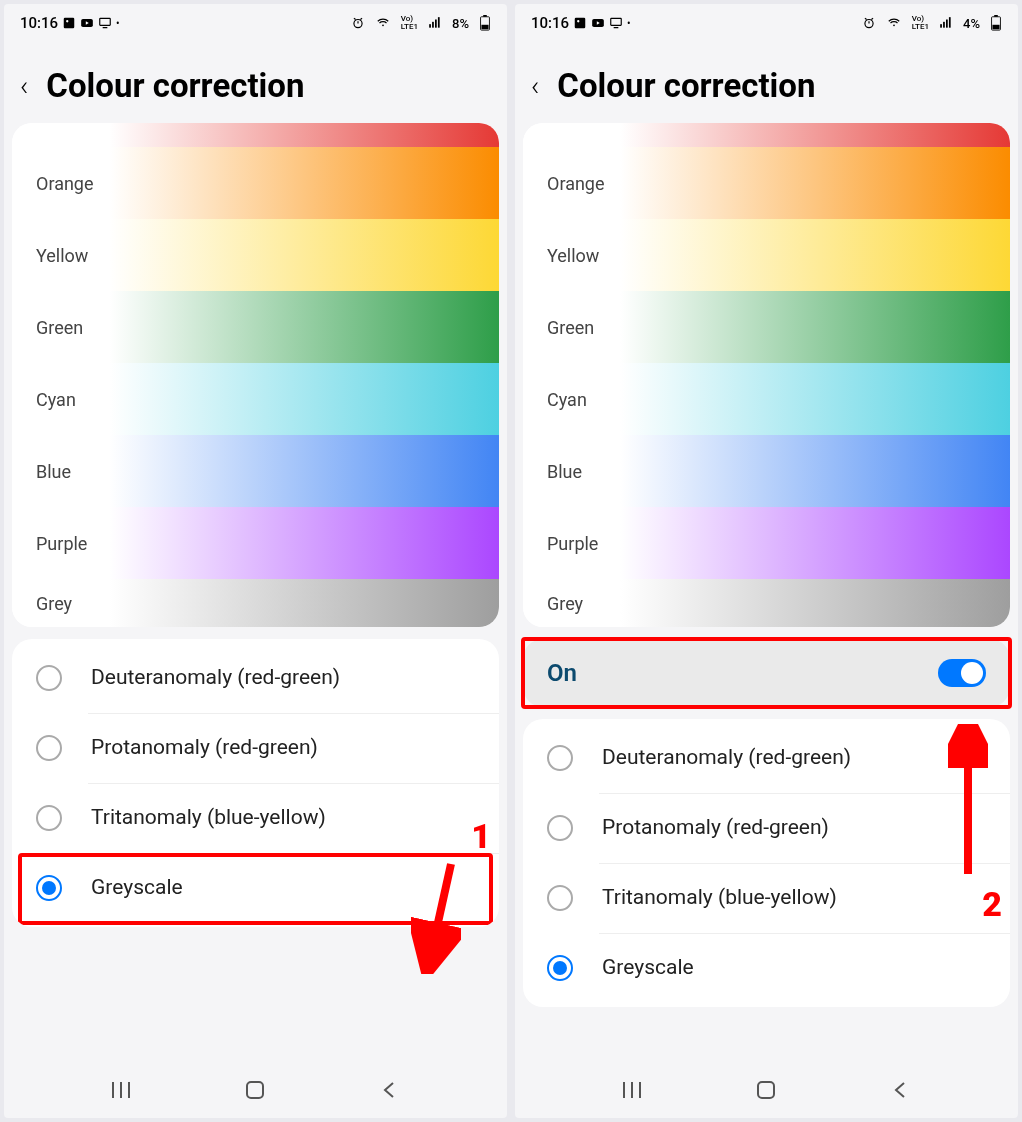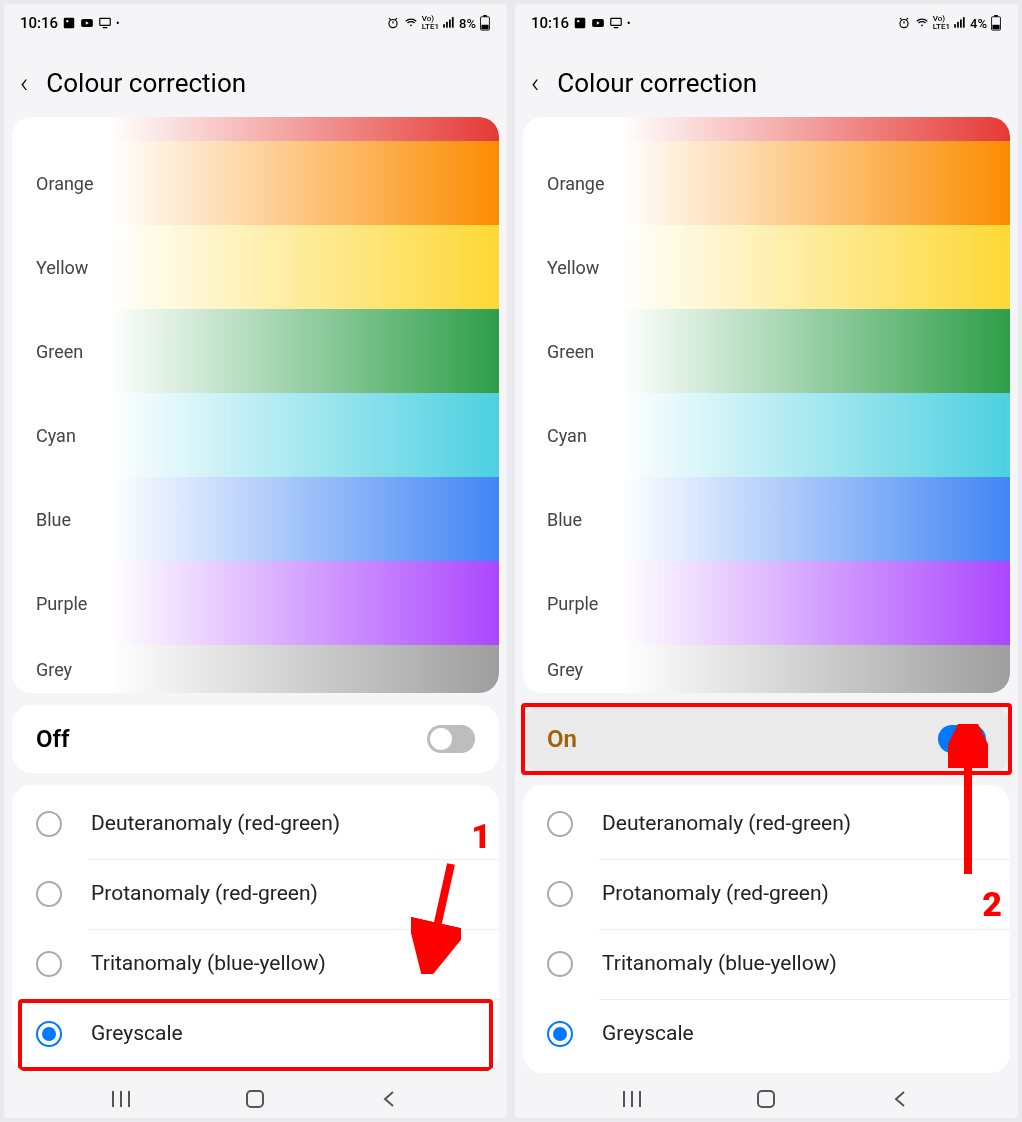--- a/index.html
+++ b/index.html
@@ -24,54 +24,54 @@
   .status-bar {
     display: flex;
     justify-content: space-between;
     align-items: center;
     padding: 10px 16px 6px;
     font-size: 15px;
     font-weight: 500;
     color: #000;
   }
   .status-left { display: flex; align-items: center; gap: 4px; }
-  .status-right { display: flex; align-items: center; gap: 3px; font-size: 13px; }
+  .status-right { display: flex; align-items: center; gap: 10px; font-size: 13px; }
   .status-icon { display: inline-flex; }
   .header {
     display: flex;
     align-items: center;
     padding: 28px 16px 18px;
     gap: 18px;
   }
   .back-btn {
     font-size: 28px;
     font-weight: 300;
     color: #000;
     cursor: pointer;
   }
   .header-title {
-    font-size: 26px;
-    font-weight: 400;
+    font-size: 33px;
+    font-weight: 700;
     color: #000;
   }
   .content { flex: 1; padding: 0 8px; display: flex; flex-direction: column; gap: 12px; }
   .card {
     background: #fff;
     border-radius: 20px;
     overflow: hidden;
   }
   .preview-card {
     display: flex;
     flex-direction: column;
     padding: 0;
   }
   .color-row {
     display: flex;
     align-items: center;
-    height: 84px;
+    height: 72px;
     position: relative;
   }
   .color-row.first { height: 24px; }
   .color-row.first .color-label { top: -20px; }
   .color-label {
     width: 100px;
     padding-left: 24px;
     font-size: 18px;
     color: #444;
     z-index: 2;
@@ -85,21 +85,21 @@
     display: flex;
     align-items: center;
     justify-content: space-between;
     padding: 20px 24px;
   }
   .toggle-label {
     font-size: 24px;
     font-weight: 600;
   }
   .toggle-label.off { color: #000; }
-  .toggle-label.on { color: #a16207; }
+  .toggle-label.on { color: #0c4a6e; }
   .switch {
     width: 48px;
     height: 28px;
     border-radius: 14px;
     position: relative;
     cursor: pointer;
   }
   .switch.off { background: #bdbdbd; }
   .switch.on { background: #0078ff; }
   .switch-knob {
@@ -268,26 +268,20 @@
       <div class="color-row">
           <div class="color-gradient" style="background:linear-gradient(90deg,#fff 20%,#ab47ff);"></div>
           <span class="color-label">Purple</span>
         </div>
       <div class="color-row" style="height:48px;">
           <div class="color-gradient" style="background:linear-gradient(90deg,#fff 20%,#9e9e9e);border-bottom-right-radius:18px;"></div>
           <span class="color-label">Grey</span>
         </div>
     </div>
 
-    <div class="card toggle-card">
-      <span class="toggle-label off">Off</span>
-      <div class="switch off">
-          <div class="switch-knob"></div>
-        </div>
-    </div>
 
     <div class="card options-card">
       <div class="option-row">
         <div class="radio"></div>
         <span class="option-label">Deuteranomaly (red-green)</span>
       </div>
       <div class="option-row">
         <div class="radio"></div>
         <span class="option-label">Protanomaly (red-green)</span>
       </div>

